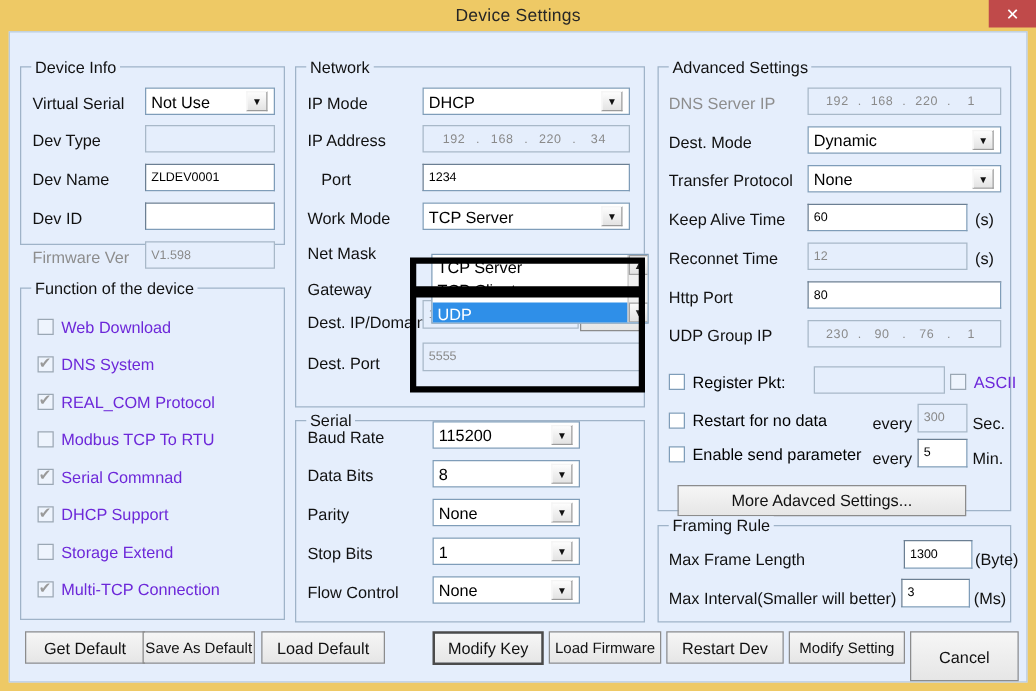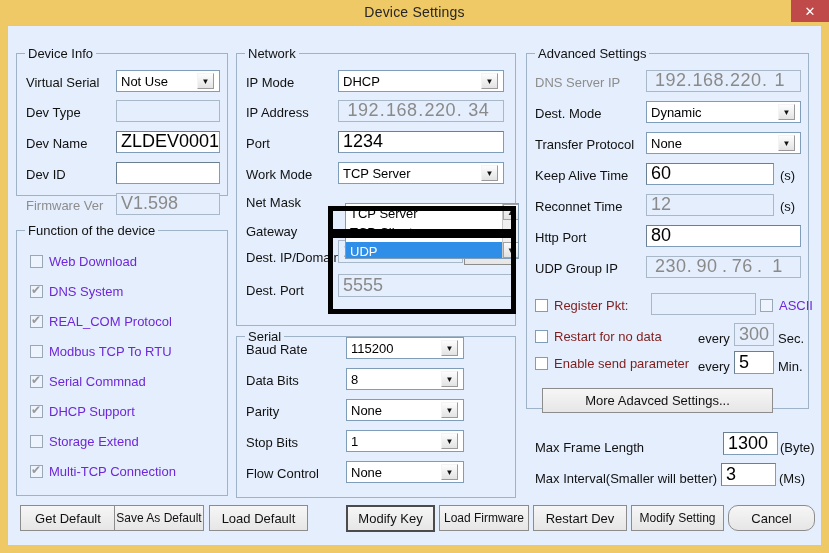--- a/index.html
+++ b/index.html
@@ -67,23 +67,23 @@
     white-space: nowrap;
   }
   .lbl.dim { color: #8d8d8d; }
 
   .field {
     position: absolute;
     background: #ffffff;
     border: 1px solid #7f9db9;
     border-top-color: #6b7f93;
     border-left-color: #6b7f93;
-    font-size: 18px;
+    font-size: 10px;
     color: #000;
-    display: flex; align-items: flex-end;
+    display: flex; align-items: center;
     padding: 0 4px;
     overflow: hidden;
     white-space: nowrap;
   }
   .field.ro {
     background: #e5eefc;
     color: #8a8a8a;
     border: 1px solid #a8b8c8;
   }
   .field.ip {
@@ -135,21 +135,21 @@
   }
   .cb.checked .box::after {
     content: "✔";
     position: absolute;
     left: 0px; top: -3px;
     font-size: 12px;
     color: #9a9a9a;
     line-height: 14px;
   }
   .cb .txt { color: #6d28d9; }
-  .cb.enabled .txt { color: #7f1d1d; }
+  .cb.enabled .txt { color: #000000; }
   .cb.enabled .box { background: #ffffff; border-color: #7f9db9; }
 
   
   .btn {
     position: absolute;
     background: linear-gradient(#f6f6f6, #e6e6e6);
     border: 1px solid #8c8c8c;
     font-size: 13px;
     color: #111;
     display: flex; align-items: center; justify-content: center;
@@ -295,21 +295,21 @@
     <div class="field ro ip" style="left:330px; top:74px; width:166px; height:22px;">
       <span class="ipseg">192</span>
       <span class="ipdot">.</span>
       <span class="ipseg">168</span>
       <span class="ipdot">.</span>
       <span class="ipseg">220</span>
       <span class="ipdot">.</span>
       <span class="ipseg">34</span>
     </div>
 
-    <span class="lbl" style="left:238px; top:110px;">Port</span>
+    <span class="lbl" style="left:249px; top:110px;">Port</span>
     <div class="field" style="left:330px; top:105px; width:166px; height:22px;">1234</div>
 
     <span class="lbl" style="left:238px; top:141px;">Work Mode</span>
     <div class="combo" style="left:330px; top:136px; width:166px; height:22px;">
       <span class="cval">TCP Server</span>
       <span class="arrow">▼</span>
     </div>
 
     <span class="lbl" style="left:238px; top:169px;">Net Mask</span>
     <span class="lbl" style="left:238px; top:198px;">Gateway</span>
@@ -434,36 +434,39 @@
     <div class="cb enabled" style="left:527px; top:330px;">
       <span class="box"></span>
       <span class="txt">Enable send parameter</span>
     </div>
     <span class="lbl" style="left:690px; top:333px;">every</span>
     <div class="field" style="left:726px; top:325px; width:40px; height:23px;">5</div>
     <span class="lbl" style="left:770px; top:333px;">Min.</span>
 
     <div class="btn" style="left:534px; top:362px; width:231px; height:25px;">More Adavced Settings...</div>
 
+    <div class="group" style="left:518px; top:394px; width:283px; height:78px;">
+      <span class="legend">Framing Rule</span>
+    </div>
 
     <span class="lbl" style="left:527px; top:414px;">Max Frame Length</span>
     <div class="field" style="left:715px; top:406px; width:55px; height:23px;">1300</div>
     <span class="lbl" style="left:772px; top:414px;">(Byte)</span>
 
     <span class="lbl" style="left:527px; top:445px;">Max Interval(Smaller will better)</span>
     <div class="field" style="left:713px; top:437px; width:55px; height:23px;">3</div>
     <span class="lbl" style="left:771px; top:445px;">(Ms)</span>
 
     <div class="btn" style="left:12px; top:479px; width:96px; height:26px;">Get Default</div>
     <div class="btn small" style="left:106px; top:479px; width:90px; height:26px;">Save As Default</div>
     <div class="btn" style="left:201px; top:479px; width:99px; height:26px;">Load Default</div>
 
     <div class="btn focus" style="left:338px; top:479px; width:89px; height:27px;">Modify Key</div>
     <div class="btn small" style="left:431px; top:479px; width:90px; height:26px;">Load Firmware</div>
     <div class="btn" style="left:525px; top:479px; width:94px; height:26px;">Restart Dev</div>
     <div class="btn small" style="left:623px; top:479px; width:93px; height:26px;">Modify Setting</div>
-    <div class="btn" style="left:720px; top:479px; width:87px; height:26px;border-radius:10px;">Cancel</div>
+    <div class="btn" style="left:720px; top:479px; width:87px; height:40px;">Cancel</div>
 
     <div class="hl" style="left:320px; top:180px; width:188px; height:28px;"></div>
     <div class="hl" style="left:320px; top:207px; width:188px; height:81px;"></div>
 
   </div>
 </div>
 
 </body></html>

